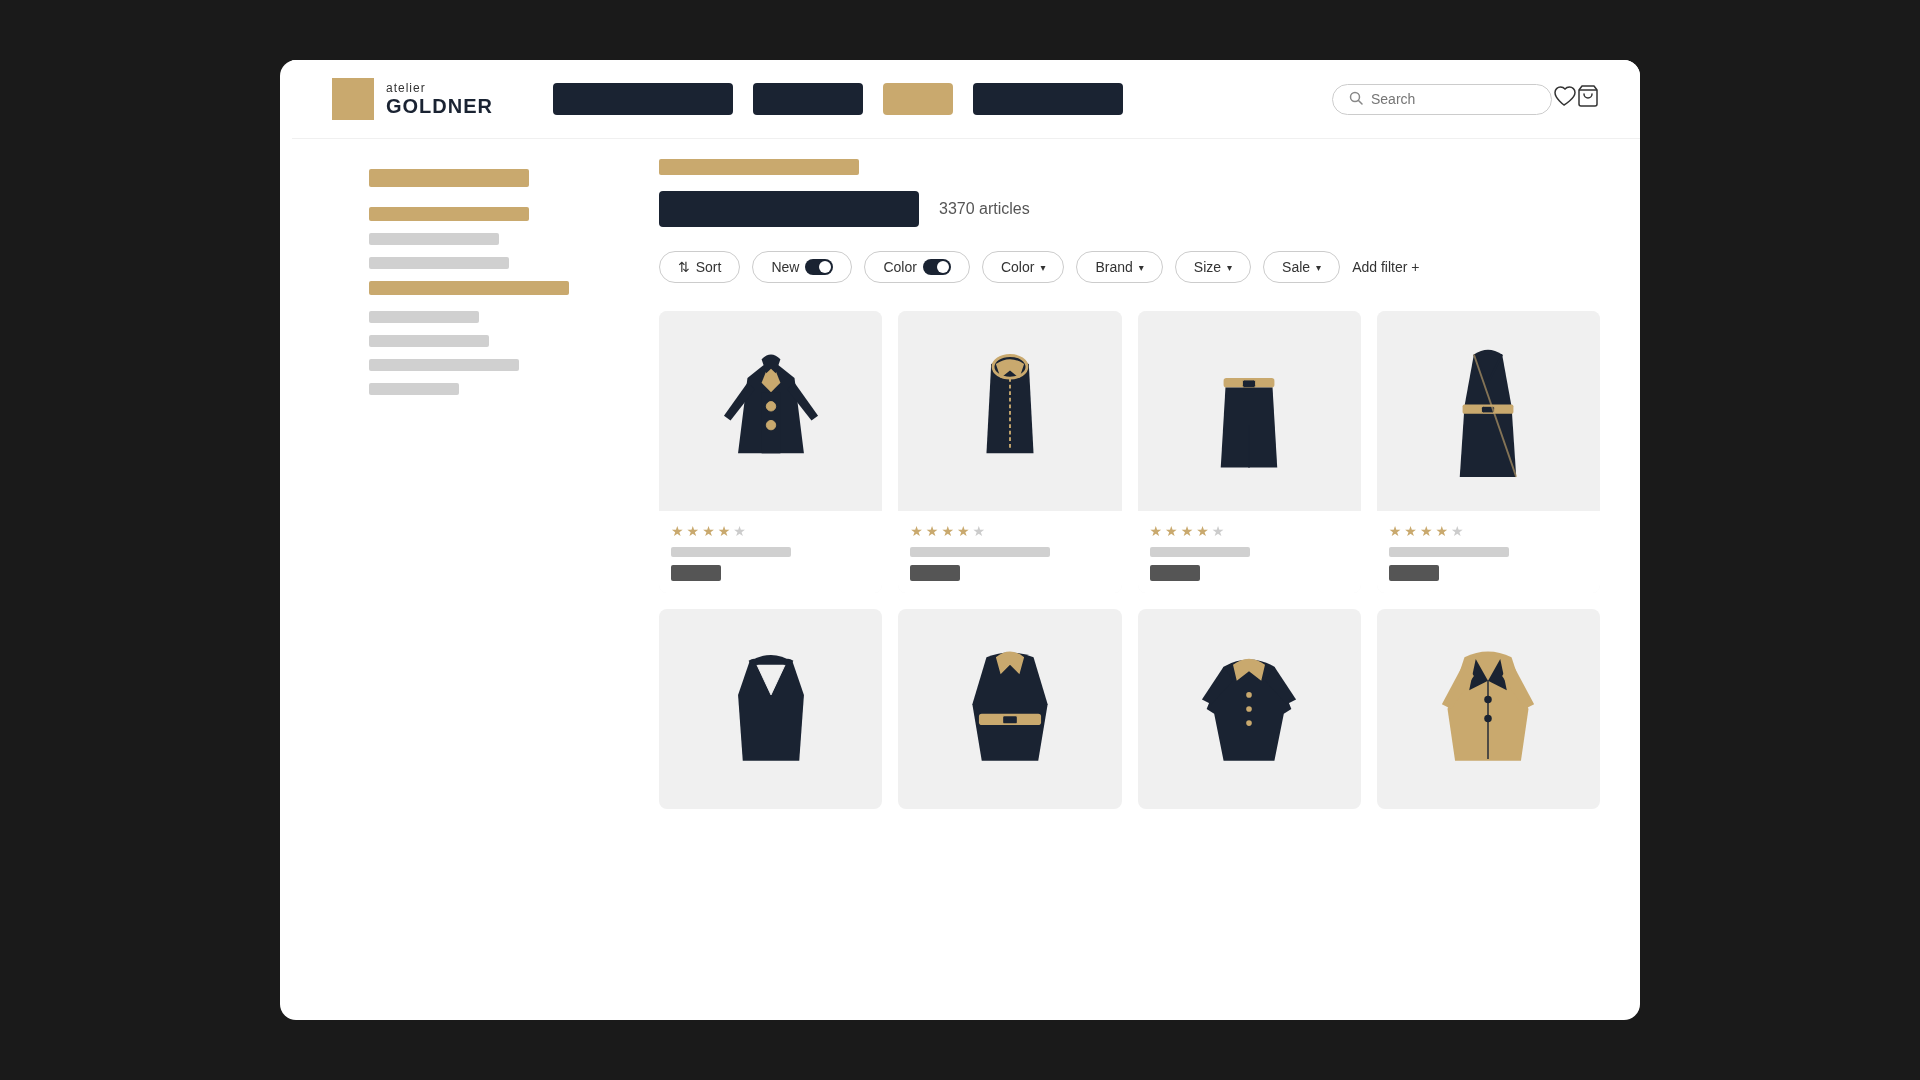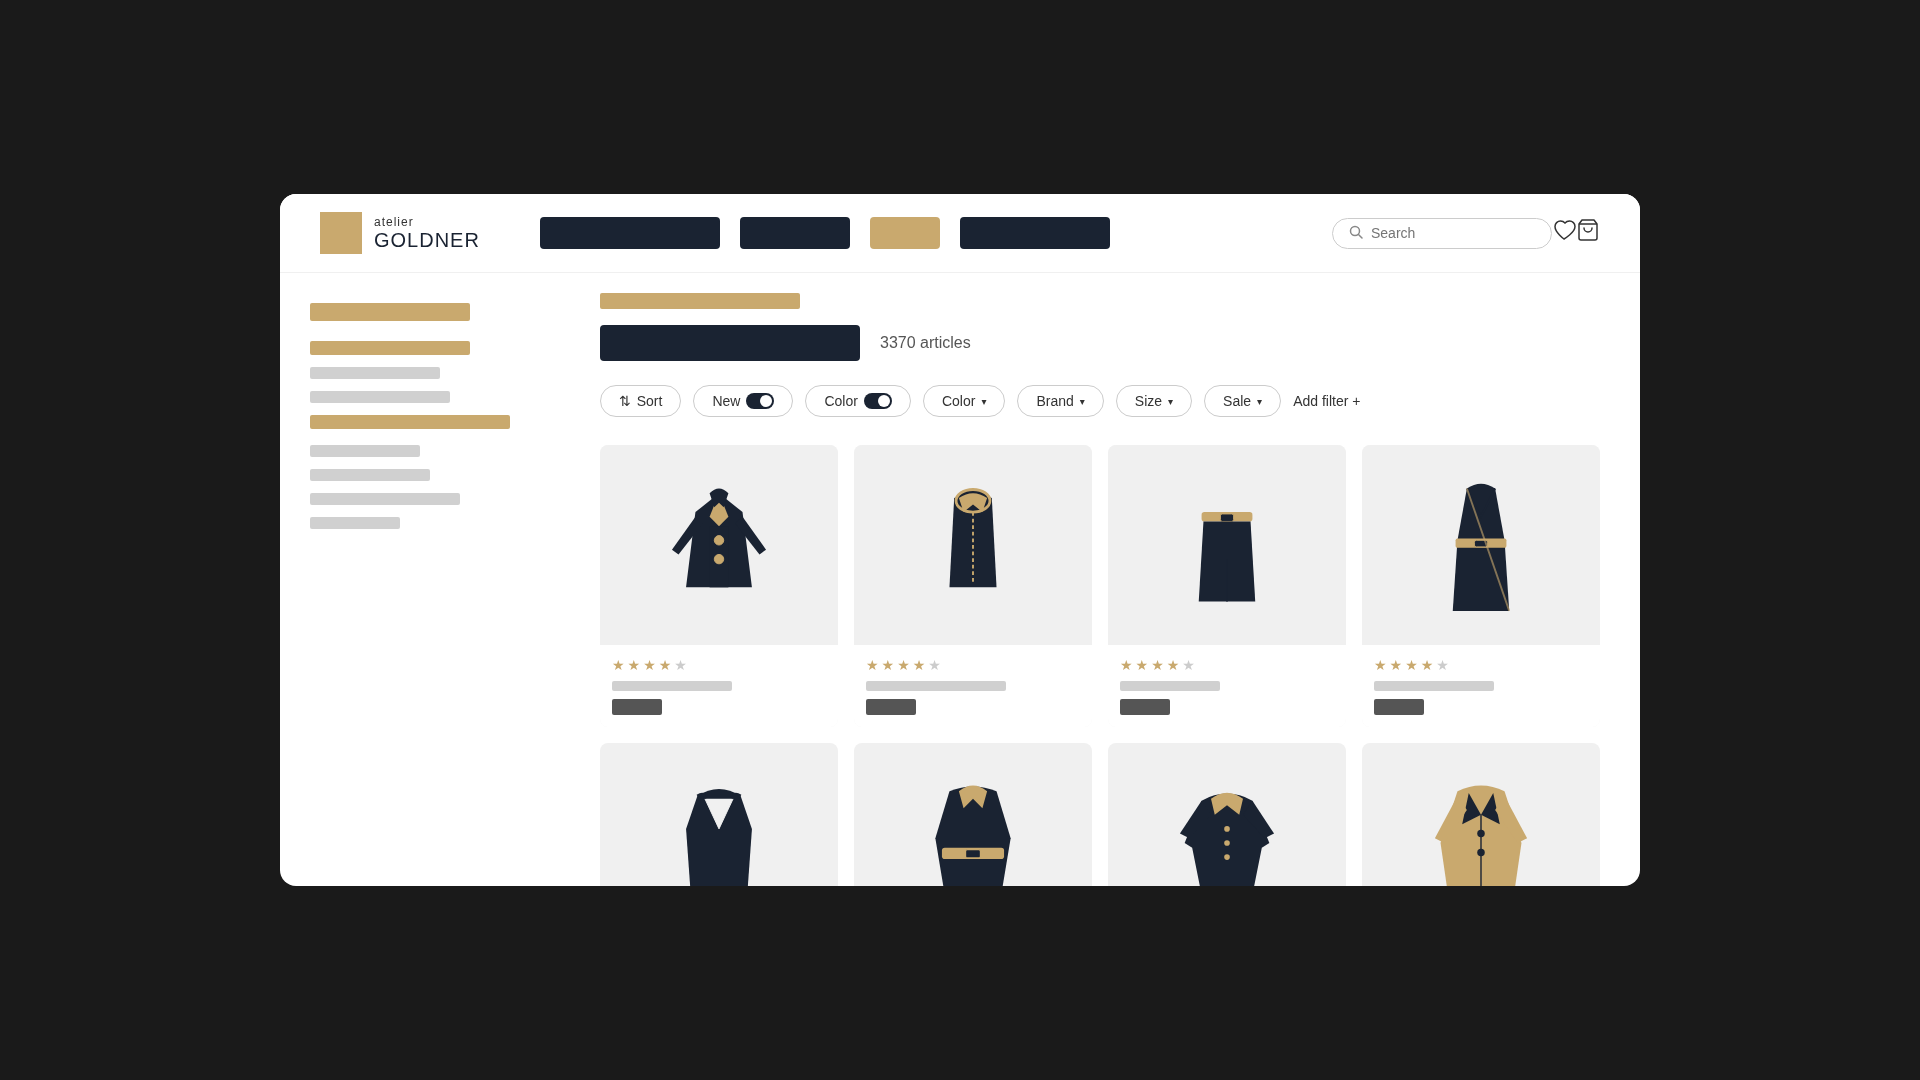--- a/index.html
+++ b/index.html
@@ -8,23 +8,24 @@
       display: flex;
       justify-content: center;
       align-items: center;
       min-height: 100vh;
       font-family: 'Arial', sans-serif;
     }
     .browser-window {
       background: #ffffff;
       border-radius: 16px;
       width: 1360px;
-      height: 692px;
+      height: 960px;
       overflow: hidden;
       position: relative;
+      padding-left: 12px;
     }
     
     .header {
       display: flex;
       align-items: center;
       padding: 18px 40px;
       border-bottom: 1px solid #f0f0f0;
       background: #fff;
     }
     .logo-area {
@@ -42,21 +43,21 @@
       display: flex;
       flex-direction: column;
     }
     .logo-atelier {
       font-size: 12px;
       color: #333;
       letter-spacing: 1px;
     }
     .logo-goldner {
       font-size: 20px;
-      font-weight: 400;
+      font-weight: 700;
       color: #1a2332;
       letter-spacing: 1px;
     }
     .nav-items {
       display: flex;
       gap: 20px;
       flex: 1;
     }
     .nav-item {
       height: 32px;
@@ -95,20 +96,21 @@
     .heart-icon, .cart-icon {
       font-size: 22px;
       color: #333;
       cursor: pointer;
     }
     
     .main-layout {
       display: flex;
       height: calc(960px - 80px);
       overflow: hidden;
+      margin-left: 47px;
     }
     
     .sidebar {
       width: 280px;
       padding: 30px 30px;
       flex-shrink: 0;
     }
     .sidebar-title-bar {
       height: 18px;
       background: #c9a96e;

